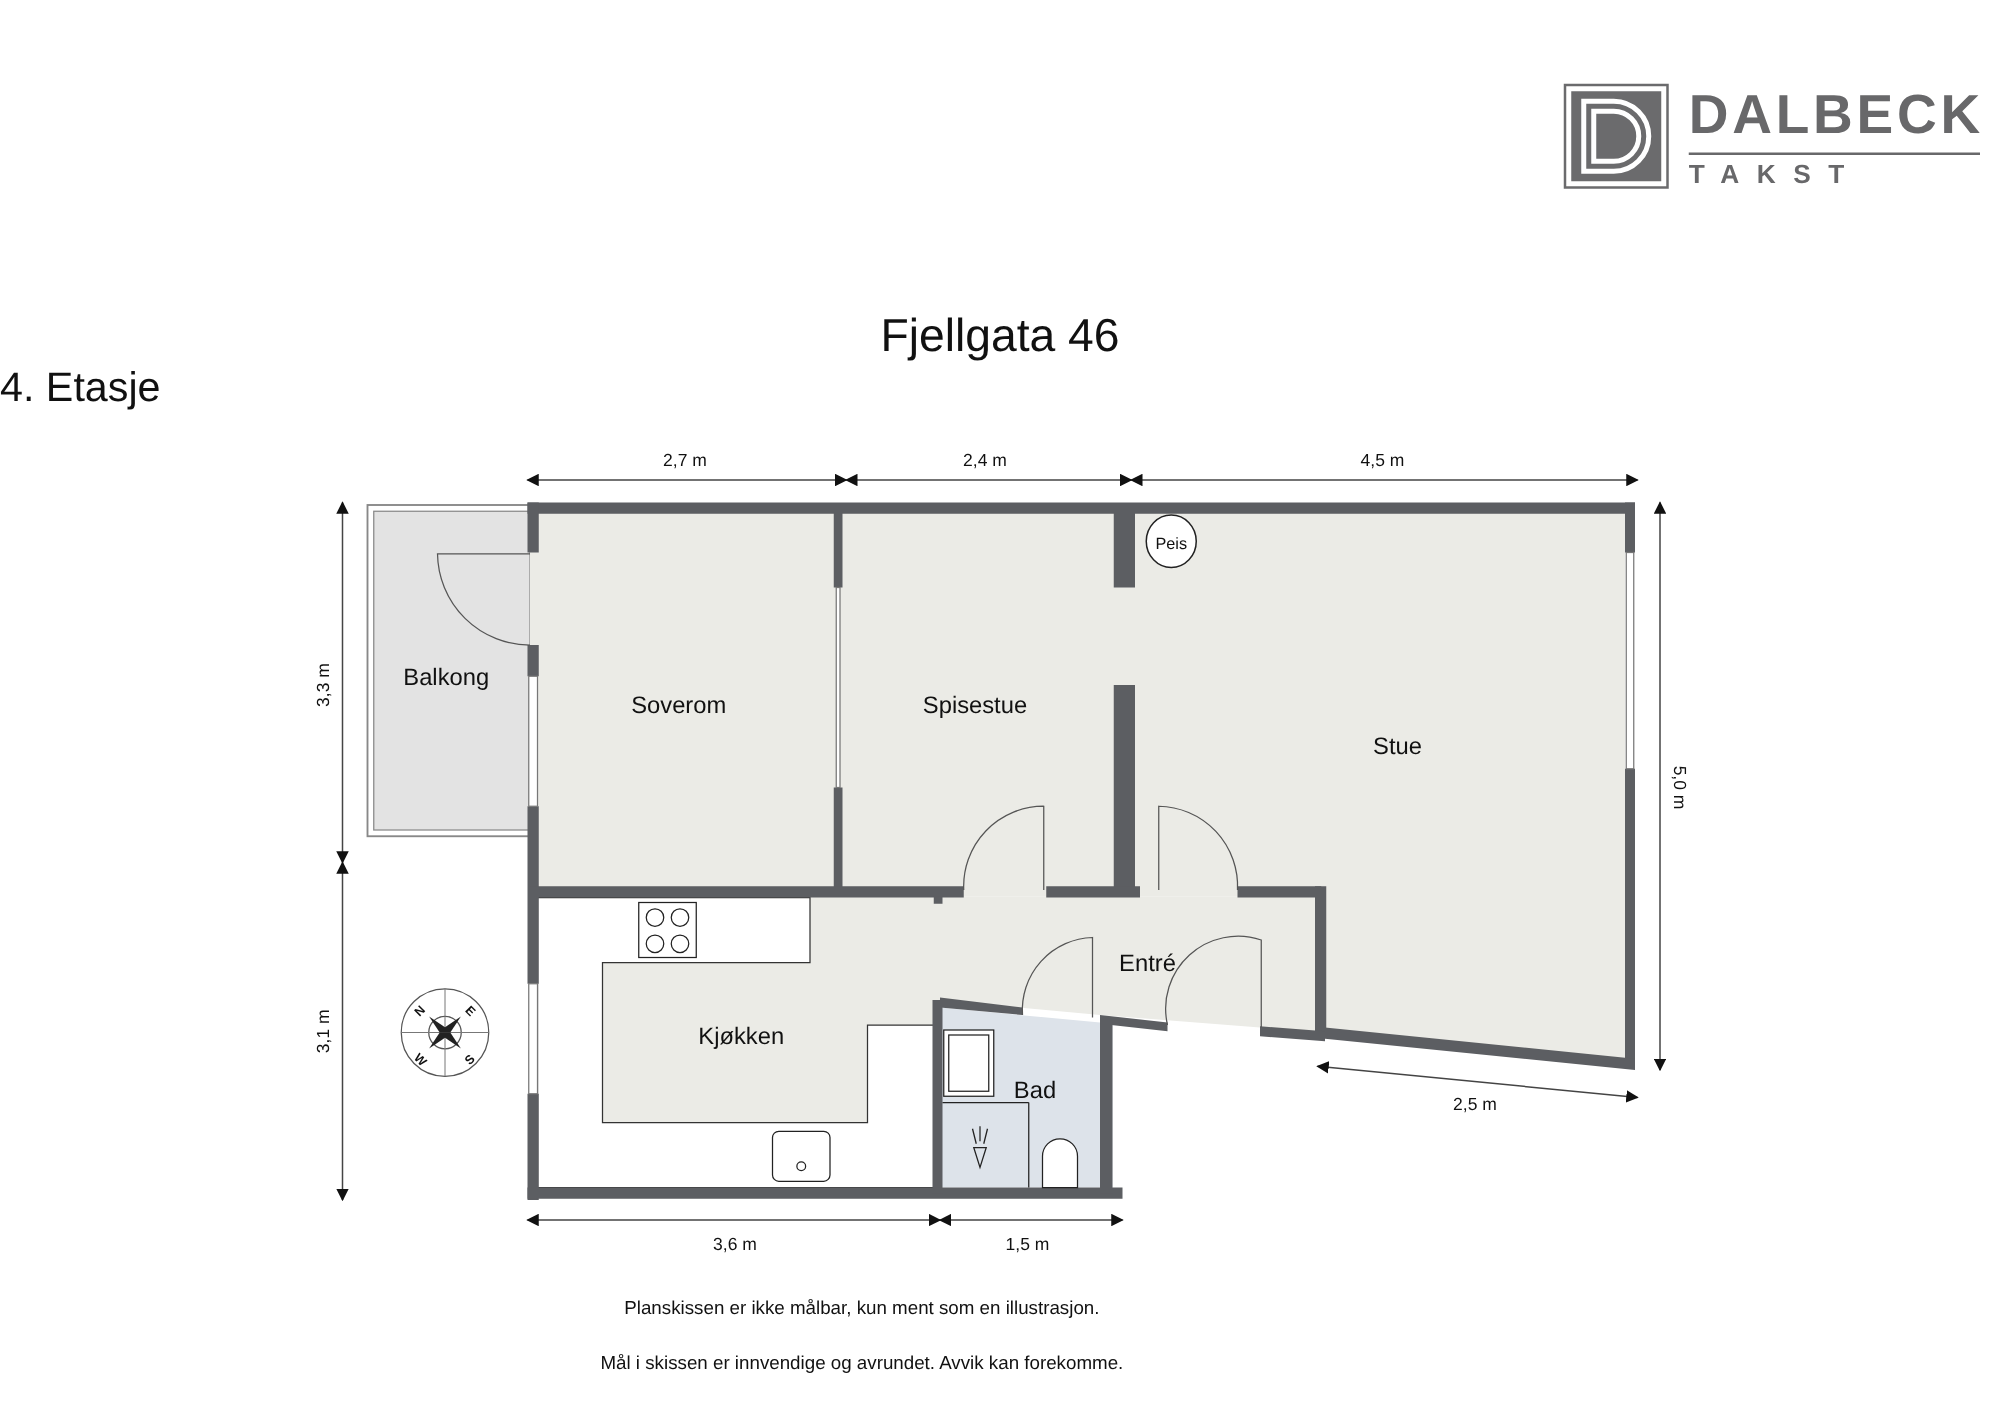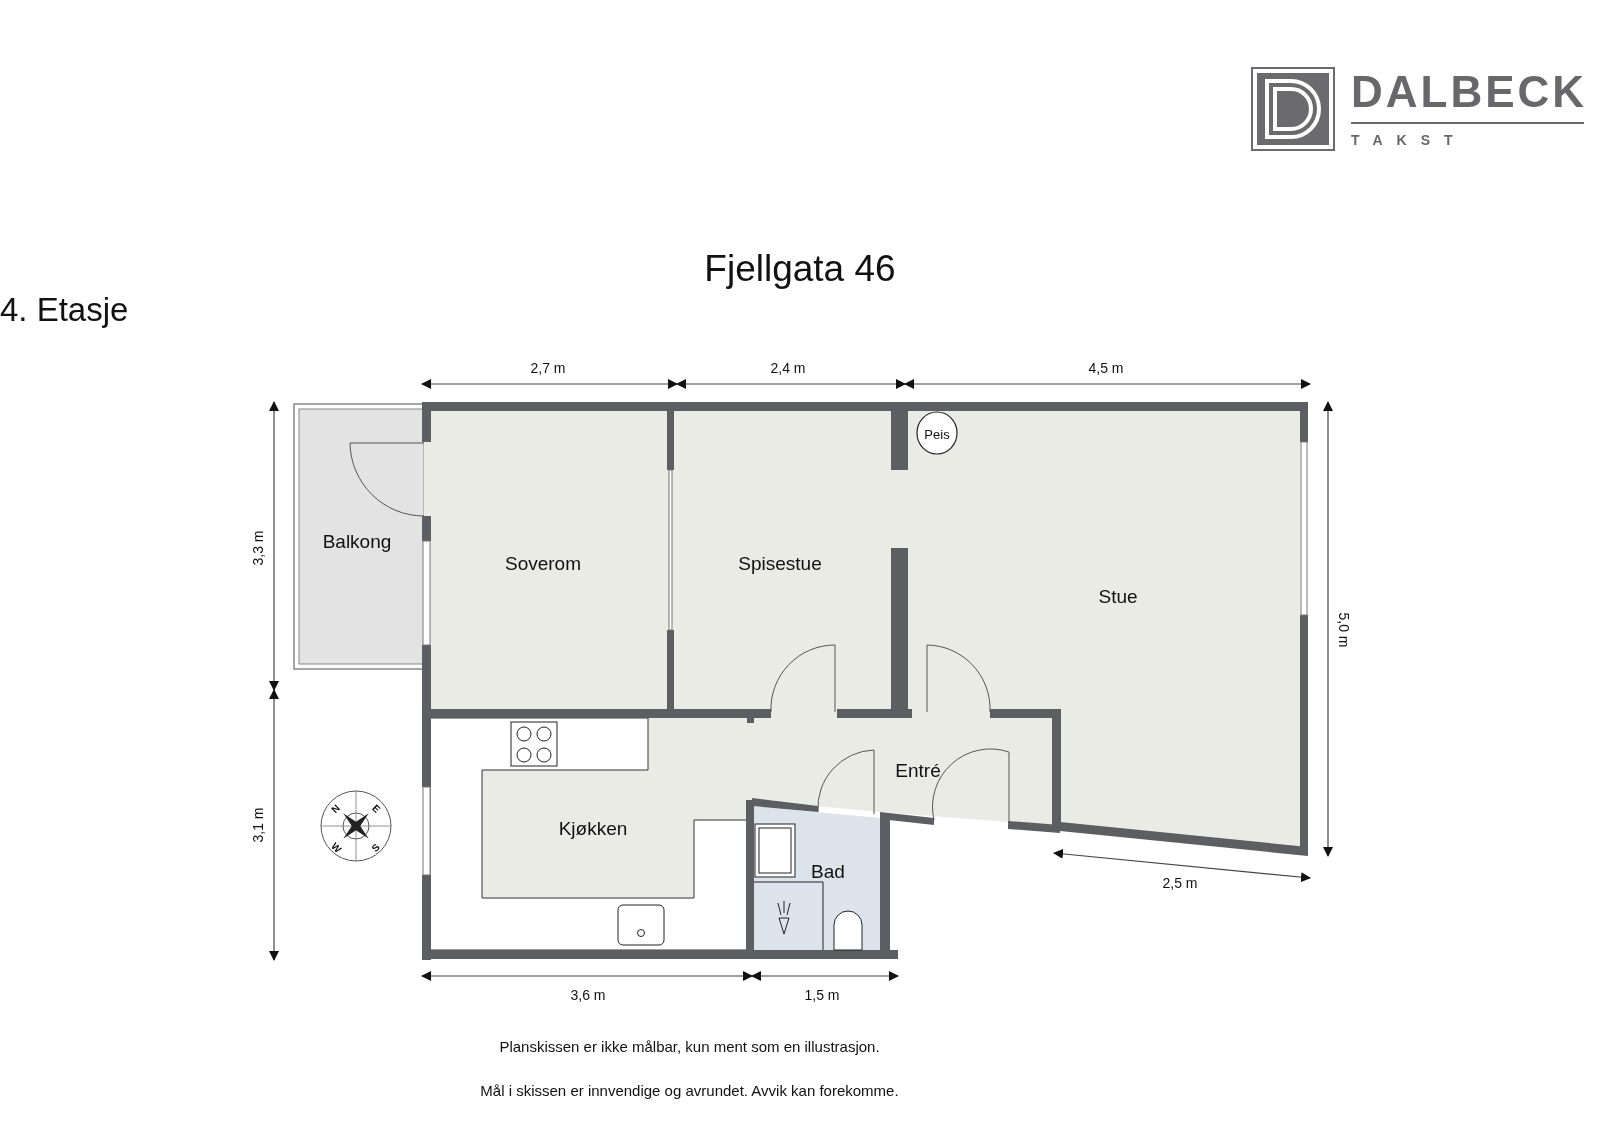--- a/index.html
+++ b/index.html
@@ -2,21 +2,21 @@
 <html><head>
 <meta charset="utf-8">
 <style>
   html,body{margin:0;padding:0;background:#ffffff;}
   body{width:1600px;height:1131px;position:relative;overflow:hidden;font-family:"Liberation Sans",sans-serif;color:#111;}
   .logo{position:absolute;left:1213px;top:67px;width:320px;height:88px;margin-left:38px;}
   .logo-box{position:absolute;left:0;top:0;width:84px;height:84px;border:2px solid #6b6b6d;background:#fff;box-sizing:border-box;}
   .logo-box-inner{position:absolute;left:4px;top:4px;right:4px;bottom:4px;background:#6b6b6d;}
   .logo-name{position:absolute;left:100px;top:0px;font-family:"Liberation Sans",sans-serif;font-weight:bold;font-size:44px;letter-spacing:3px;color:#68686a;line-height:50px;}
   .logo-rule{position:absolute;left:100px;top:55px;width:233px;height:2px;background:#68686a;}
-  .logo-sub{position:absolute;left:100px;top:60px;font-weight:bold;font-size:14px;letter-spacing:14px;color:#68686a;line-height:26px;}
+  .logo-sub{position:absolute;left:100px;top:60px;font-weight:bold;font-size:21px;letter-spacing:14px;color:#68686a;line-height:26px;}
   .title{position:absolute;left:0;width:1600px;top:218px;text-align:center;font-size:37px;line-height:44px;color:#111;margin-top:29px;}
   .subtitle{position:absolute;left:0;width:1600px;top:290px;text-align:left;font-size:33px;line-height:40px;color:#111;}
   .plan{position:absolute;left:0;top:0;width:1600px;height:1131px;}
   .note{position:absolute;left:0;width:1379px;text-align:center;font-size:15px;color:#111;}
   .note1{top:1038px;}
   .note2{top:1046px;margin-top:36px;}
   svg text{font-family:"Liberation Sans",sans-serif;}
 </style>
 </head>
 <body>

